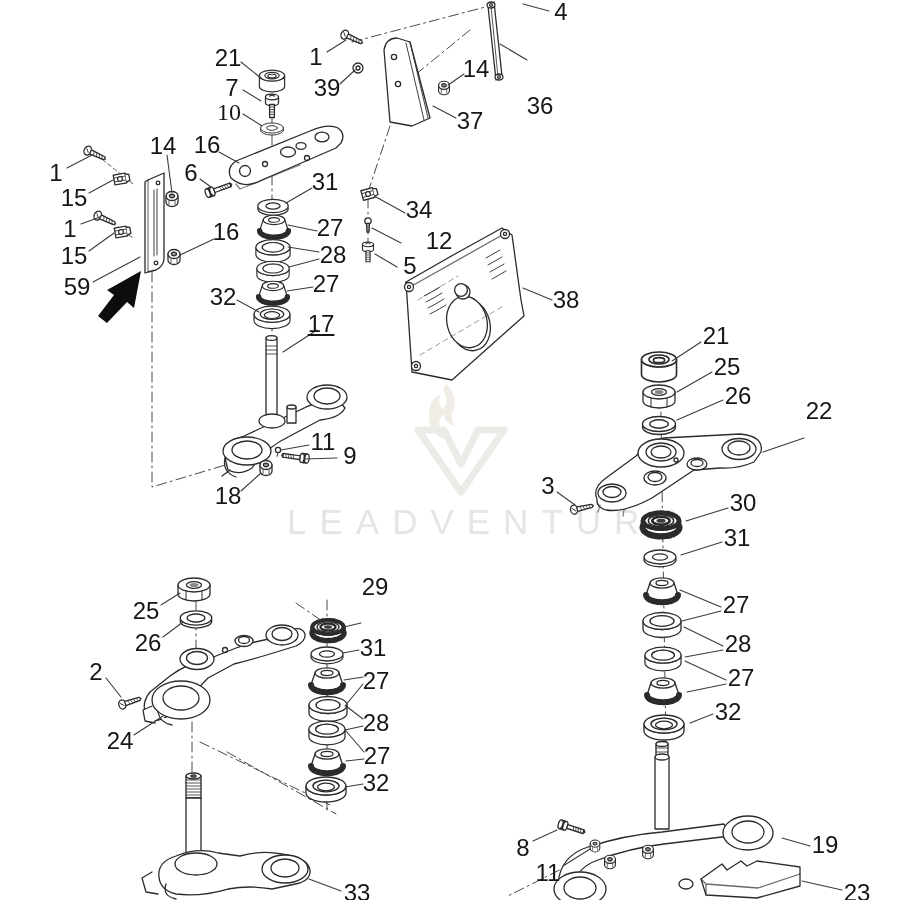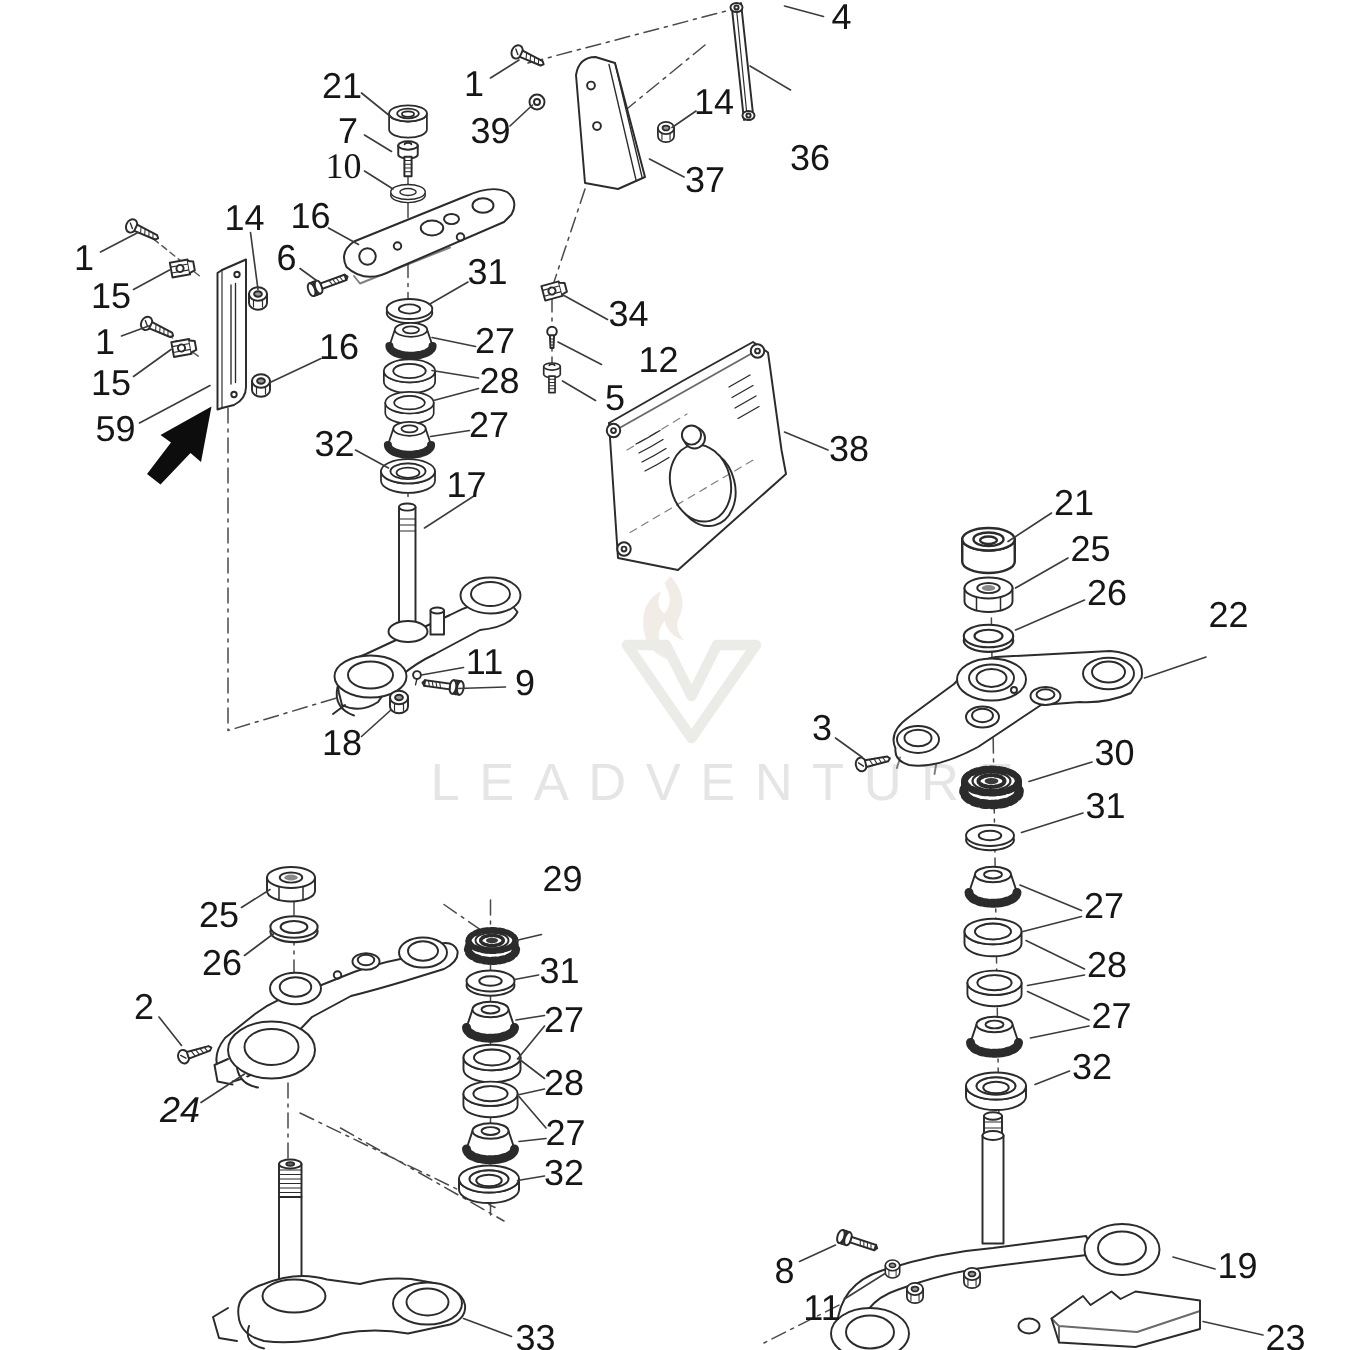--- a/index.html
+++ b/index.html
@@ -361,21 +361,21 @@
       <div class="callout" style="left: 74px; top: 198px;">15</div>
       <div class="callout" style="left: 70px; top: 229px;">1</div>
       <div class="callout" style="left: 74px; top: 256px;">15</div>
       <div class="callout" style="left: 77px; top: 287px;">59</div>
       <div class="callout" style="left: 226px; top: 232px;">16</div>
       <div class="callout" style="left: 325px; top: 182px;">31</div>
       <div class="callout" style="left: 330px; top: 228px;">27</div>
       <div class="callout" style="left: 333px; top: 255px;">28</div>
       <div class="callout" style="left: 326px; top: 284px;">27</div>
       <div class="callout" style="left: 223px; top: 297px;">32</div>
-      <div class="callout" style="left: 311px; top: 324px;">17</div>
+      <div class="callout" style="left: 321px; top: 324px; text-decoration: underline;">17</div>
       <div class="callout" style="left: 419px; top: 210px;">34</div>
       <div class="callout" style="left: 415px; top: 241px; margin-left: 24px;">12</div>
       <div class="callout" style="left: 410px; top: 266px;">5</div>
       <div class="callout" style="left: 566px; top: 300px;">38</div>
       <div class="callout" style="left: 716px; top: 336px;">21</div>
       <div class="callout" style="left: 727px; top: 367px;">25</div>
       <div class="callout" style="left: 738px; top: 396px;">26</div>
       <div class="callout" style="left: 819px; top: 411px;">22</div>
       <div class="callout" style="left: 548px; top: 486px;">3</div>
       <div class="callout" style="left: 743px; top: 503px;">30</div>
@@ -383,21 +383,21 @@
       <div class="callout" style="left: 736px; top: 605px;">27</div>
       <div class="callout" style="left: 738px; top: 644px;">28</div>
       <div class="callout" style="left: 741px; top: 678px;">27</div>
       <div class="callout" style="left: 728px; top: 712px;">32</div>
       <div class="callout" style="left: 323px; top: 442px;">11</div>
       <div class="callout" style="left: 350px; top: 456px;">9</div>
       <div class="callout" style="left: 228px; top: 496px;">18</div>
       <div class="callout" style="left: 146px; top: 611px;">25</div>
       <div class="callout" style="left: 148px; top: 643px;">26</div>
       <div class="callout" style="left: 96px; top: 672px;">2</div>
-      <div class="callout" style="left: 120px; top: 741px; font-style: italic;">24</div>
+      <div class="callout" style="left: 120px; top: 741px;">24</div>
       <div class="callout" style="left: 375px; top: 587px;">29</div>
       <div class="callout" style="left: 373px; top: 648px;">31</div>
       <div class="callout" style="left: 376px; top: 681px;">27</div>
       <div class="callout" style="left: 376px; top: 723px;">28</div>
       <div class="callout" style="left: 377px; top: 756px;">27</div>
       <div class="callout" style="left: 376px; top: 783px;">32</div>
       <div class="callout" style="left: 523px; top: 848px;">8</div>
       <div class="callout" style="left: 548px; top: 873px;">11</div>
       <div class="callout" style="left: 825px; top: 845px;">19</div>
       <div class="callout" style="left: 857px; top: 893px;">23</div>

